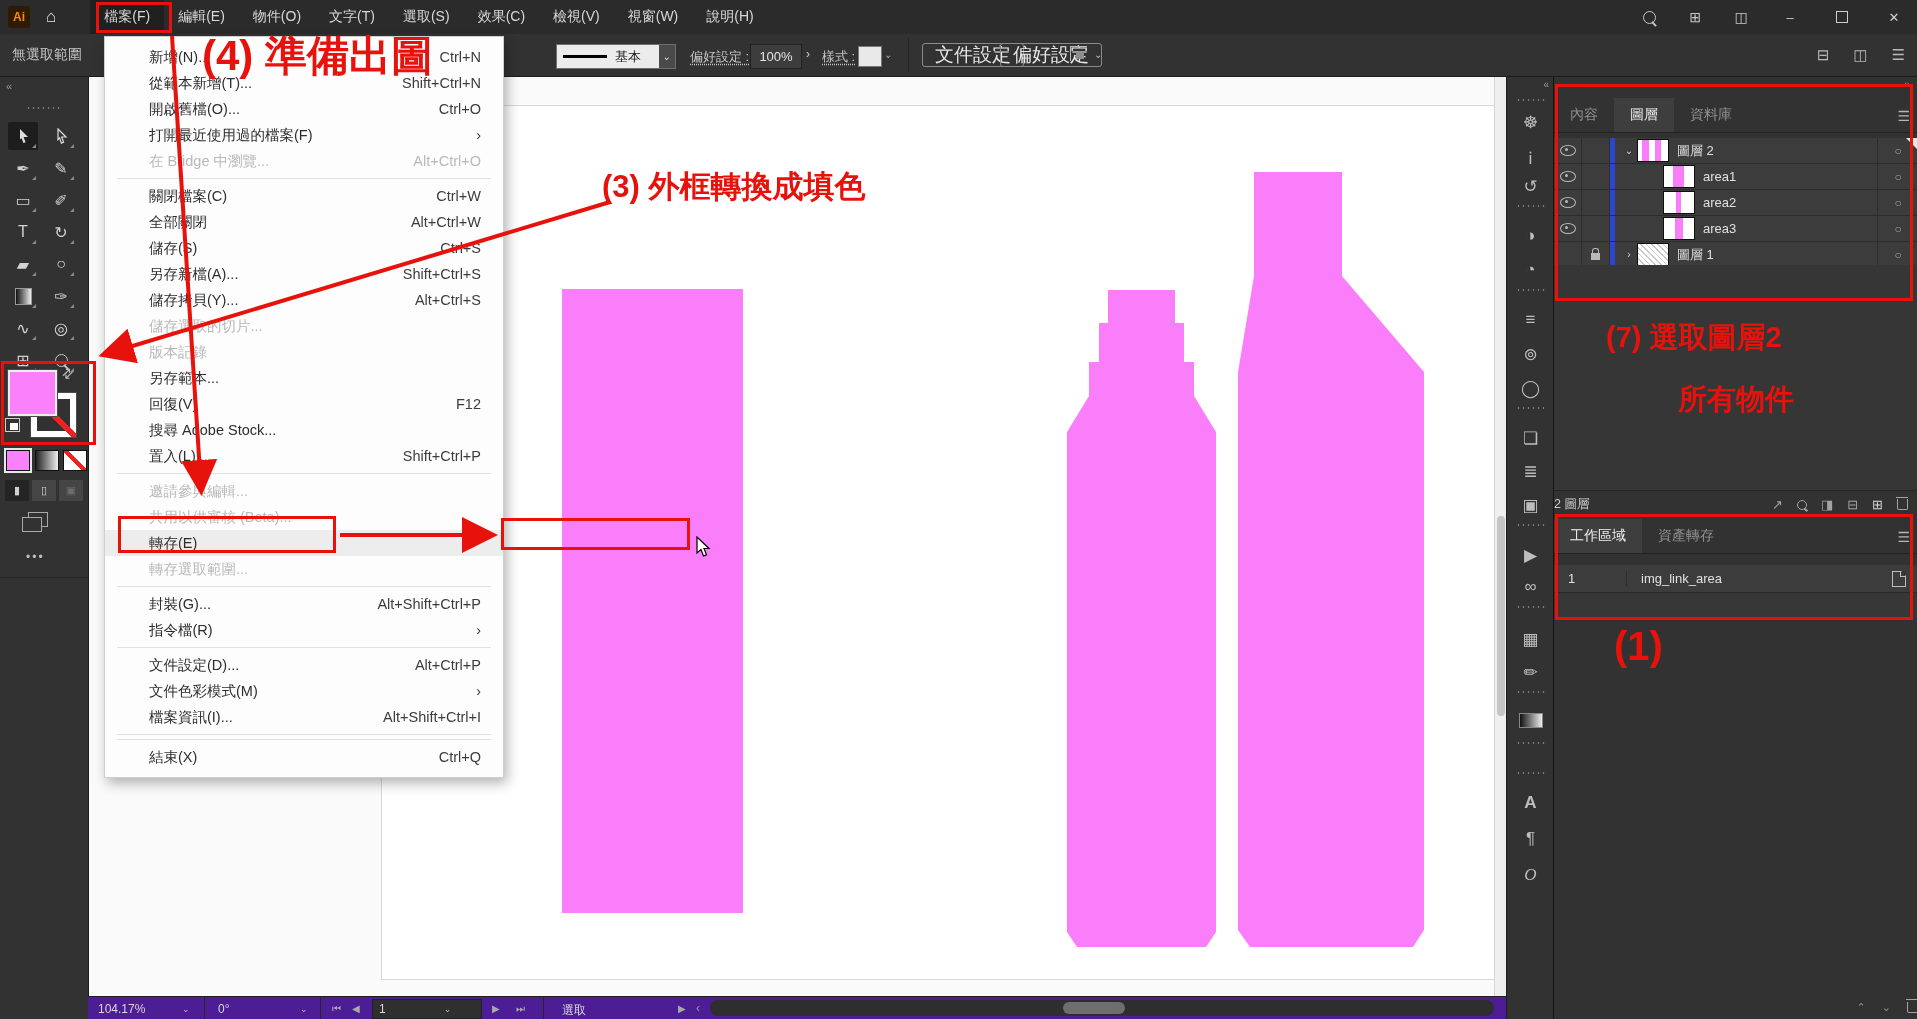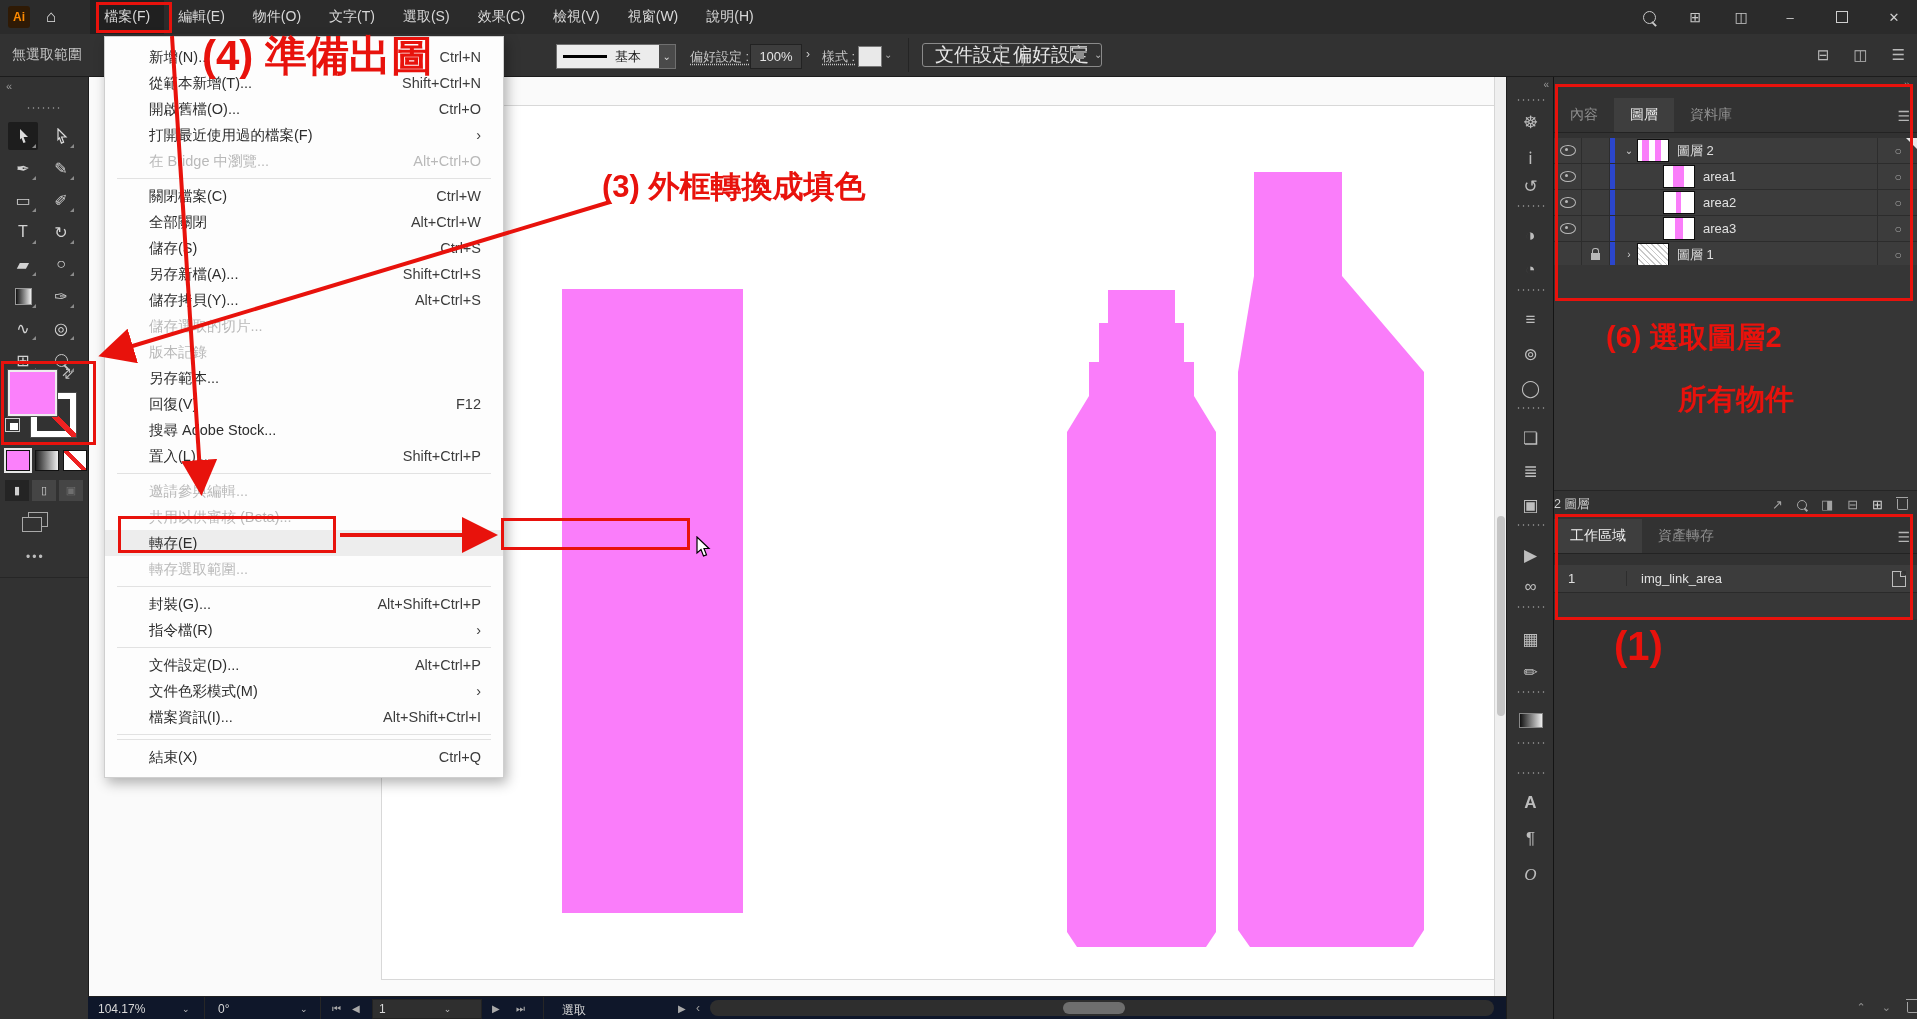--- a/index.html
+++ b/index.html
@@ -74,21 +74,21 @@
   #tb-sep{position:absolute;left:0;top:215px;width:88px;height:1px;background:#262626;}
 
   
   #canvas{position:absolute;left:88px;top:76px;width:1406px;height:920px;background:#fafafa;overflow:hidden;}
   #artboard{position:absolute;left:293px;top:29px;width:1113px;height:873px;background:#ffffff;border:1px solid #d8d8d8;}
   #shapes{position:absolute;left:0;top:0;}
   #vscroll{position:absolute;left:1494px;top:76px;width:12px;height:920px;background:#efefef;border-left:1px solid #d6d6d6;}
   #vscroll .thumb{position:absolute;left:2px;top:440px;width:8px;height:200px;background:#c5c5c5;border-radius:4px;}
 
   
-  #statusbar{position:absolute;left:88px;top:996px;width:1418px;height:23px;background:#0f172a;border-top:1px solid #1f1f1f;font-size:12px;color:#d8d8d8;}
+  #statusbar{position:absolute;left:88px;top:996px;width:1418px;height:23px;background:#4c1d95;border-top:1px solid #1f1f1f;font-size:12px;color:#d8d8d8;}
   #statusbar .seg-sep{position:absolute;top:0;width:1px;height:23px;background:#262626;}
   .sb-chev{color:#bdbdbd;font-size:9px;}
   #sb-nav-field{position:absolute;left:284px;top:2px;width:96px;height:18px;background:#2f2f2f;border:1px solid #222;display:flex;align-items:center;padding:0 6px;gap:58px;}
   .sb-arrow{color:#a9a9a9;font-size:10px;}
   #hscroll{position:absolute;left:622px;top:3px;width:784px;height:16px;background:#2e2e2e;border-radius:8px;}
   #hscroll .thumb{position:absolute;left:353px;top:2px;width:62px;height:12px;background:#6e6e6e;border-radius:6px;}
 
   
   #dock{position:absolute;left:1506px;top:76px;width:47px;height:943px;background:#323232;border-left:1px solid #1d1d1d;border-right:1px solid #1d1d1d;}
   #dock-collapse{position:absolute;right:5px;top:3px;color:#9a9a9a;font-size:10px;}
@@ -560,17 +560,17 @@
     <line x1="340" y1="535" x2="490" y2="535" stroke="#e8120c" stroke-width="4" marker-end="url(#arr)"></line>
   </svg>
   <div class="rbox" style="left:96px;top:2px;width:70px;height:25px"></div>
   <div class="rbox" style="left:118px;top:516px;width:212px;height:31px"></div>
   <div class="rbox" style="left:501px;top:518px;width:183px;height:26px"></div>
   <div class="rbox" style="left:1555px;top:84px;width:352px;height:211px"></div>
   <div class="rbox" style="left:1555px;top:514px;width:352px;height:100px"></div>
   <div class="rbox" style="left:1px;top:361px;width:89px;height:78px"></div>
   <div class="rtext" style="left:202px;top:28px;font-size:42px">(4) 準備出圖</div>
   <div class="rtext" style="left:602px;top:166px;font-size:31px">(3) 外框轉換成填色</div>
-  <div class="rtext" style="left:1606px;top:318px;font-size:29px">(6) 選取圖層2</div>
+  <div class="rtext" style="left:1606px;top:318px;font-size:29px">(7) 選取圖層2</div>
   <div class="rtext" style="left:1678px;top:380px;font-size:29px">所有物件</div>
   <div class="rtext" style="left:1614px;top:624px;font-size:40px">(1)</div>
 
 </div>
 
 </body></html>

